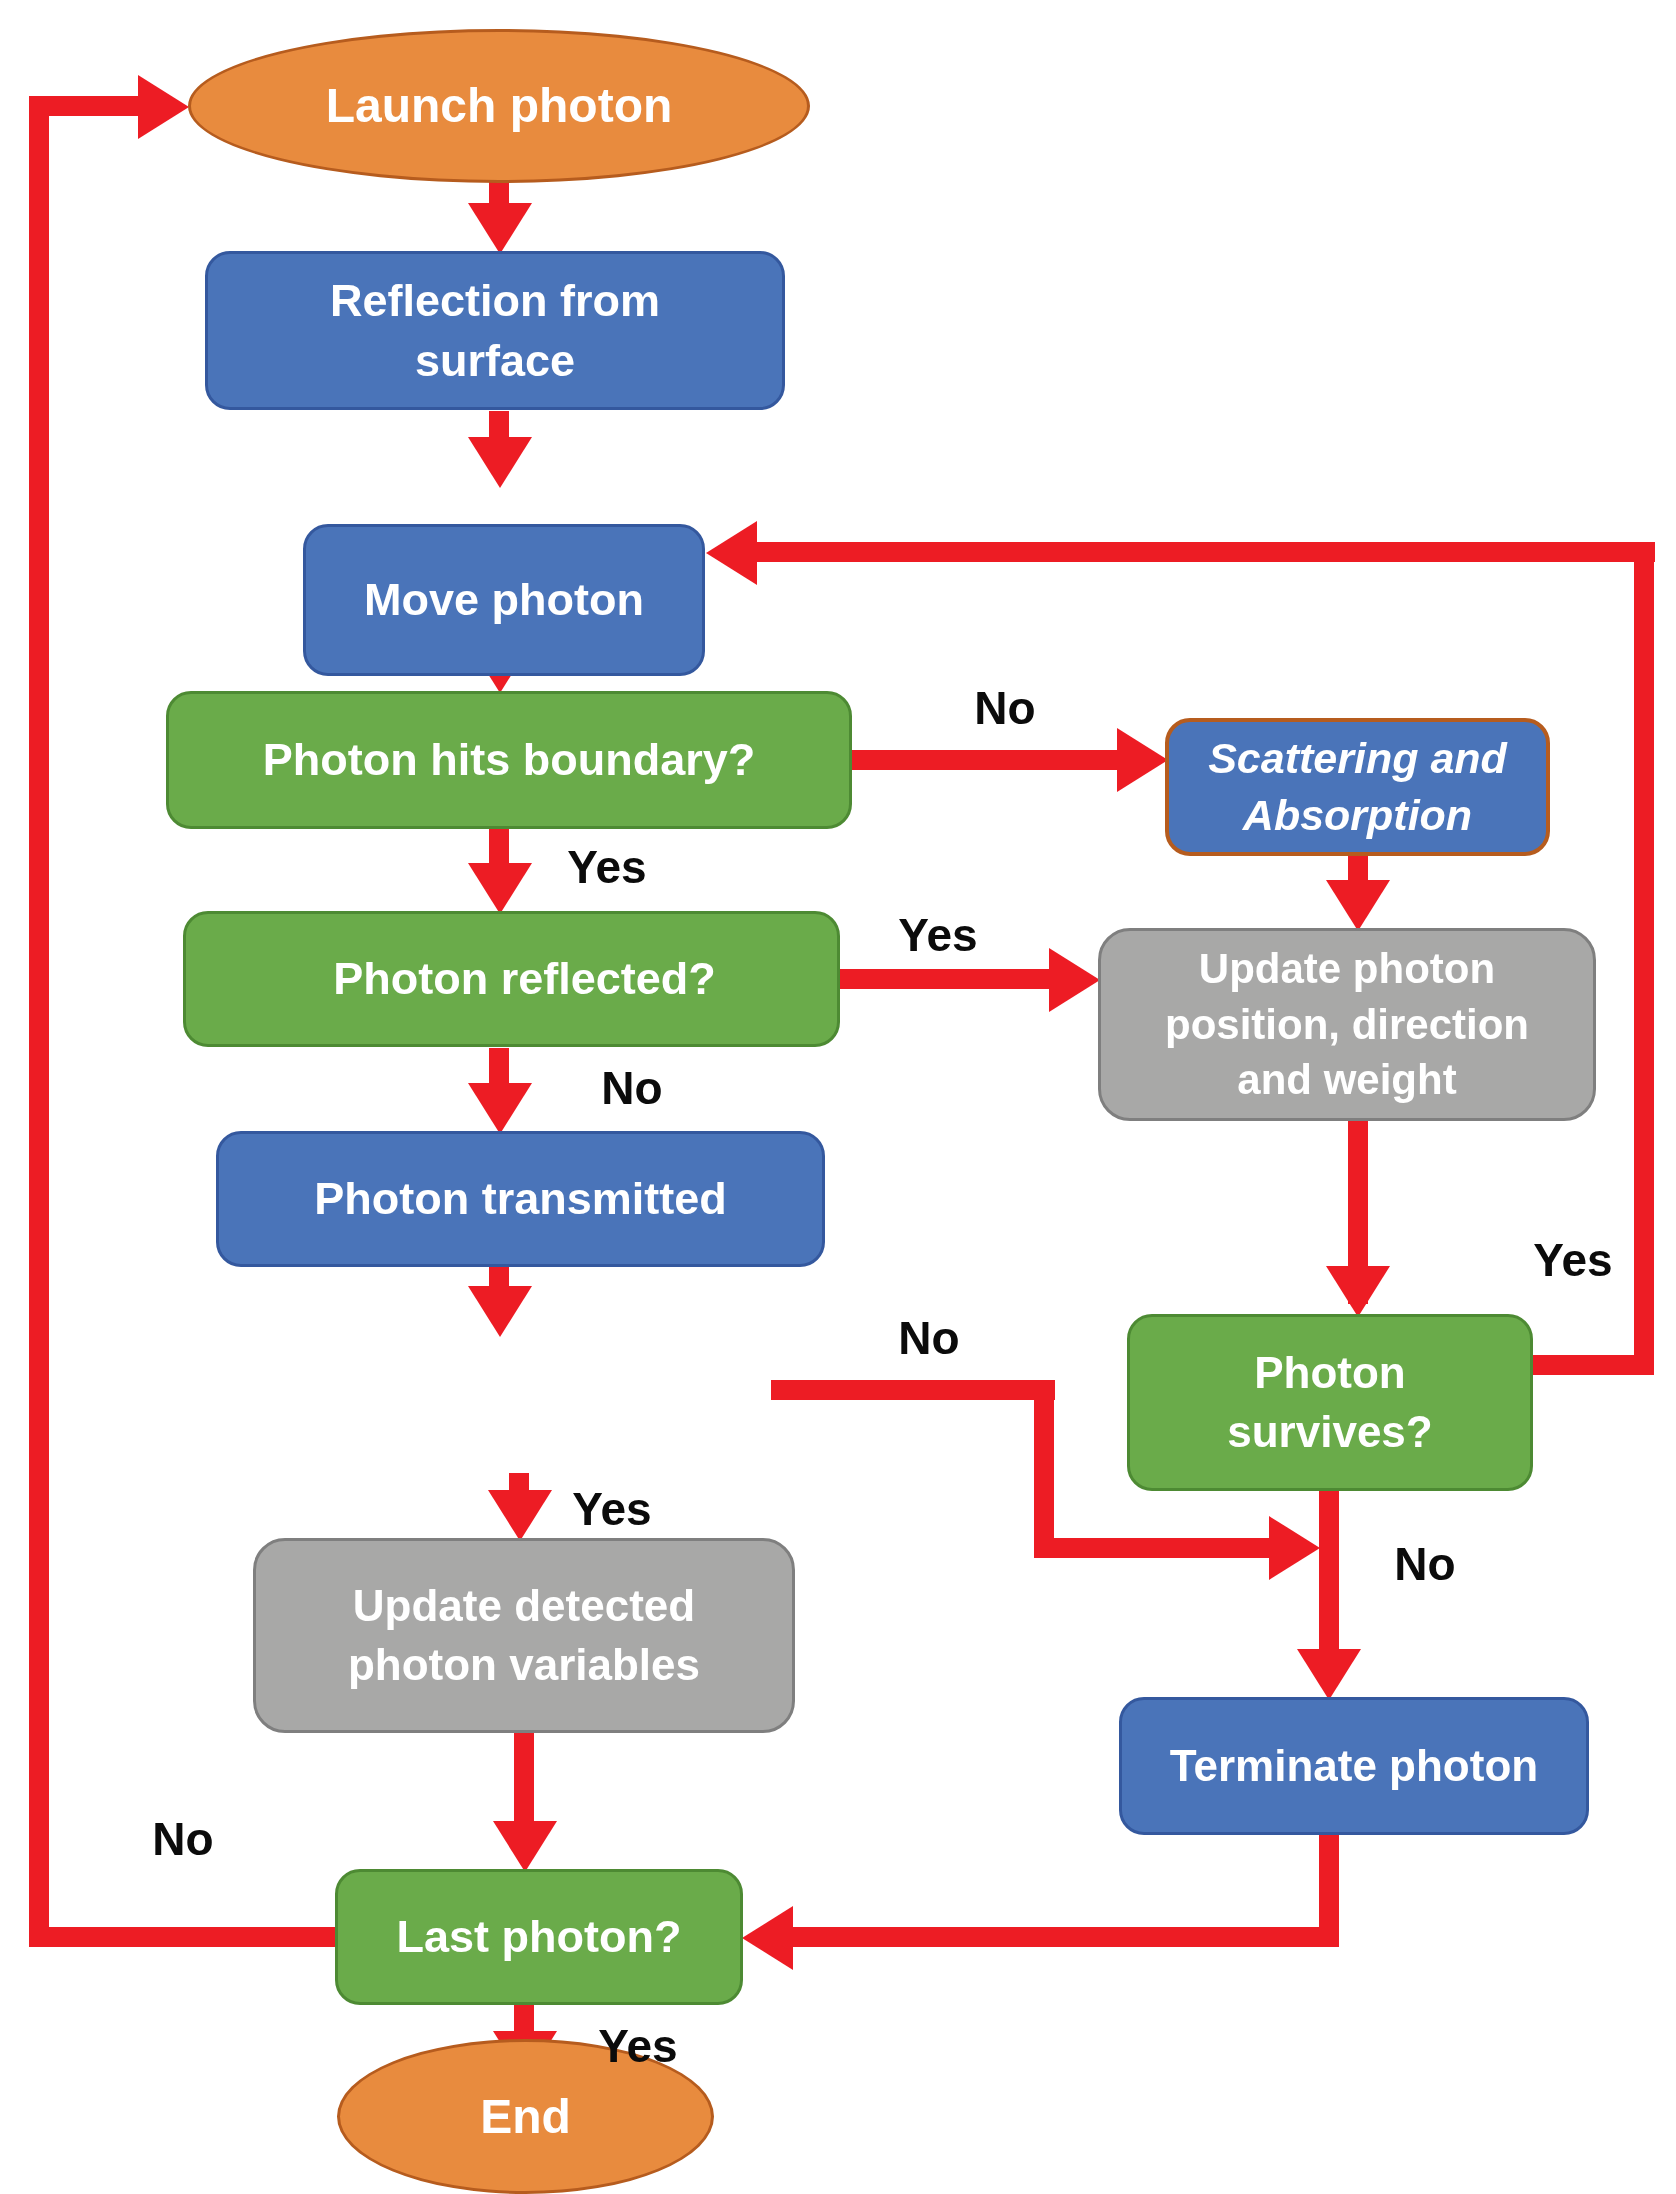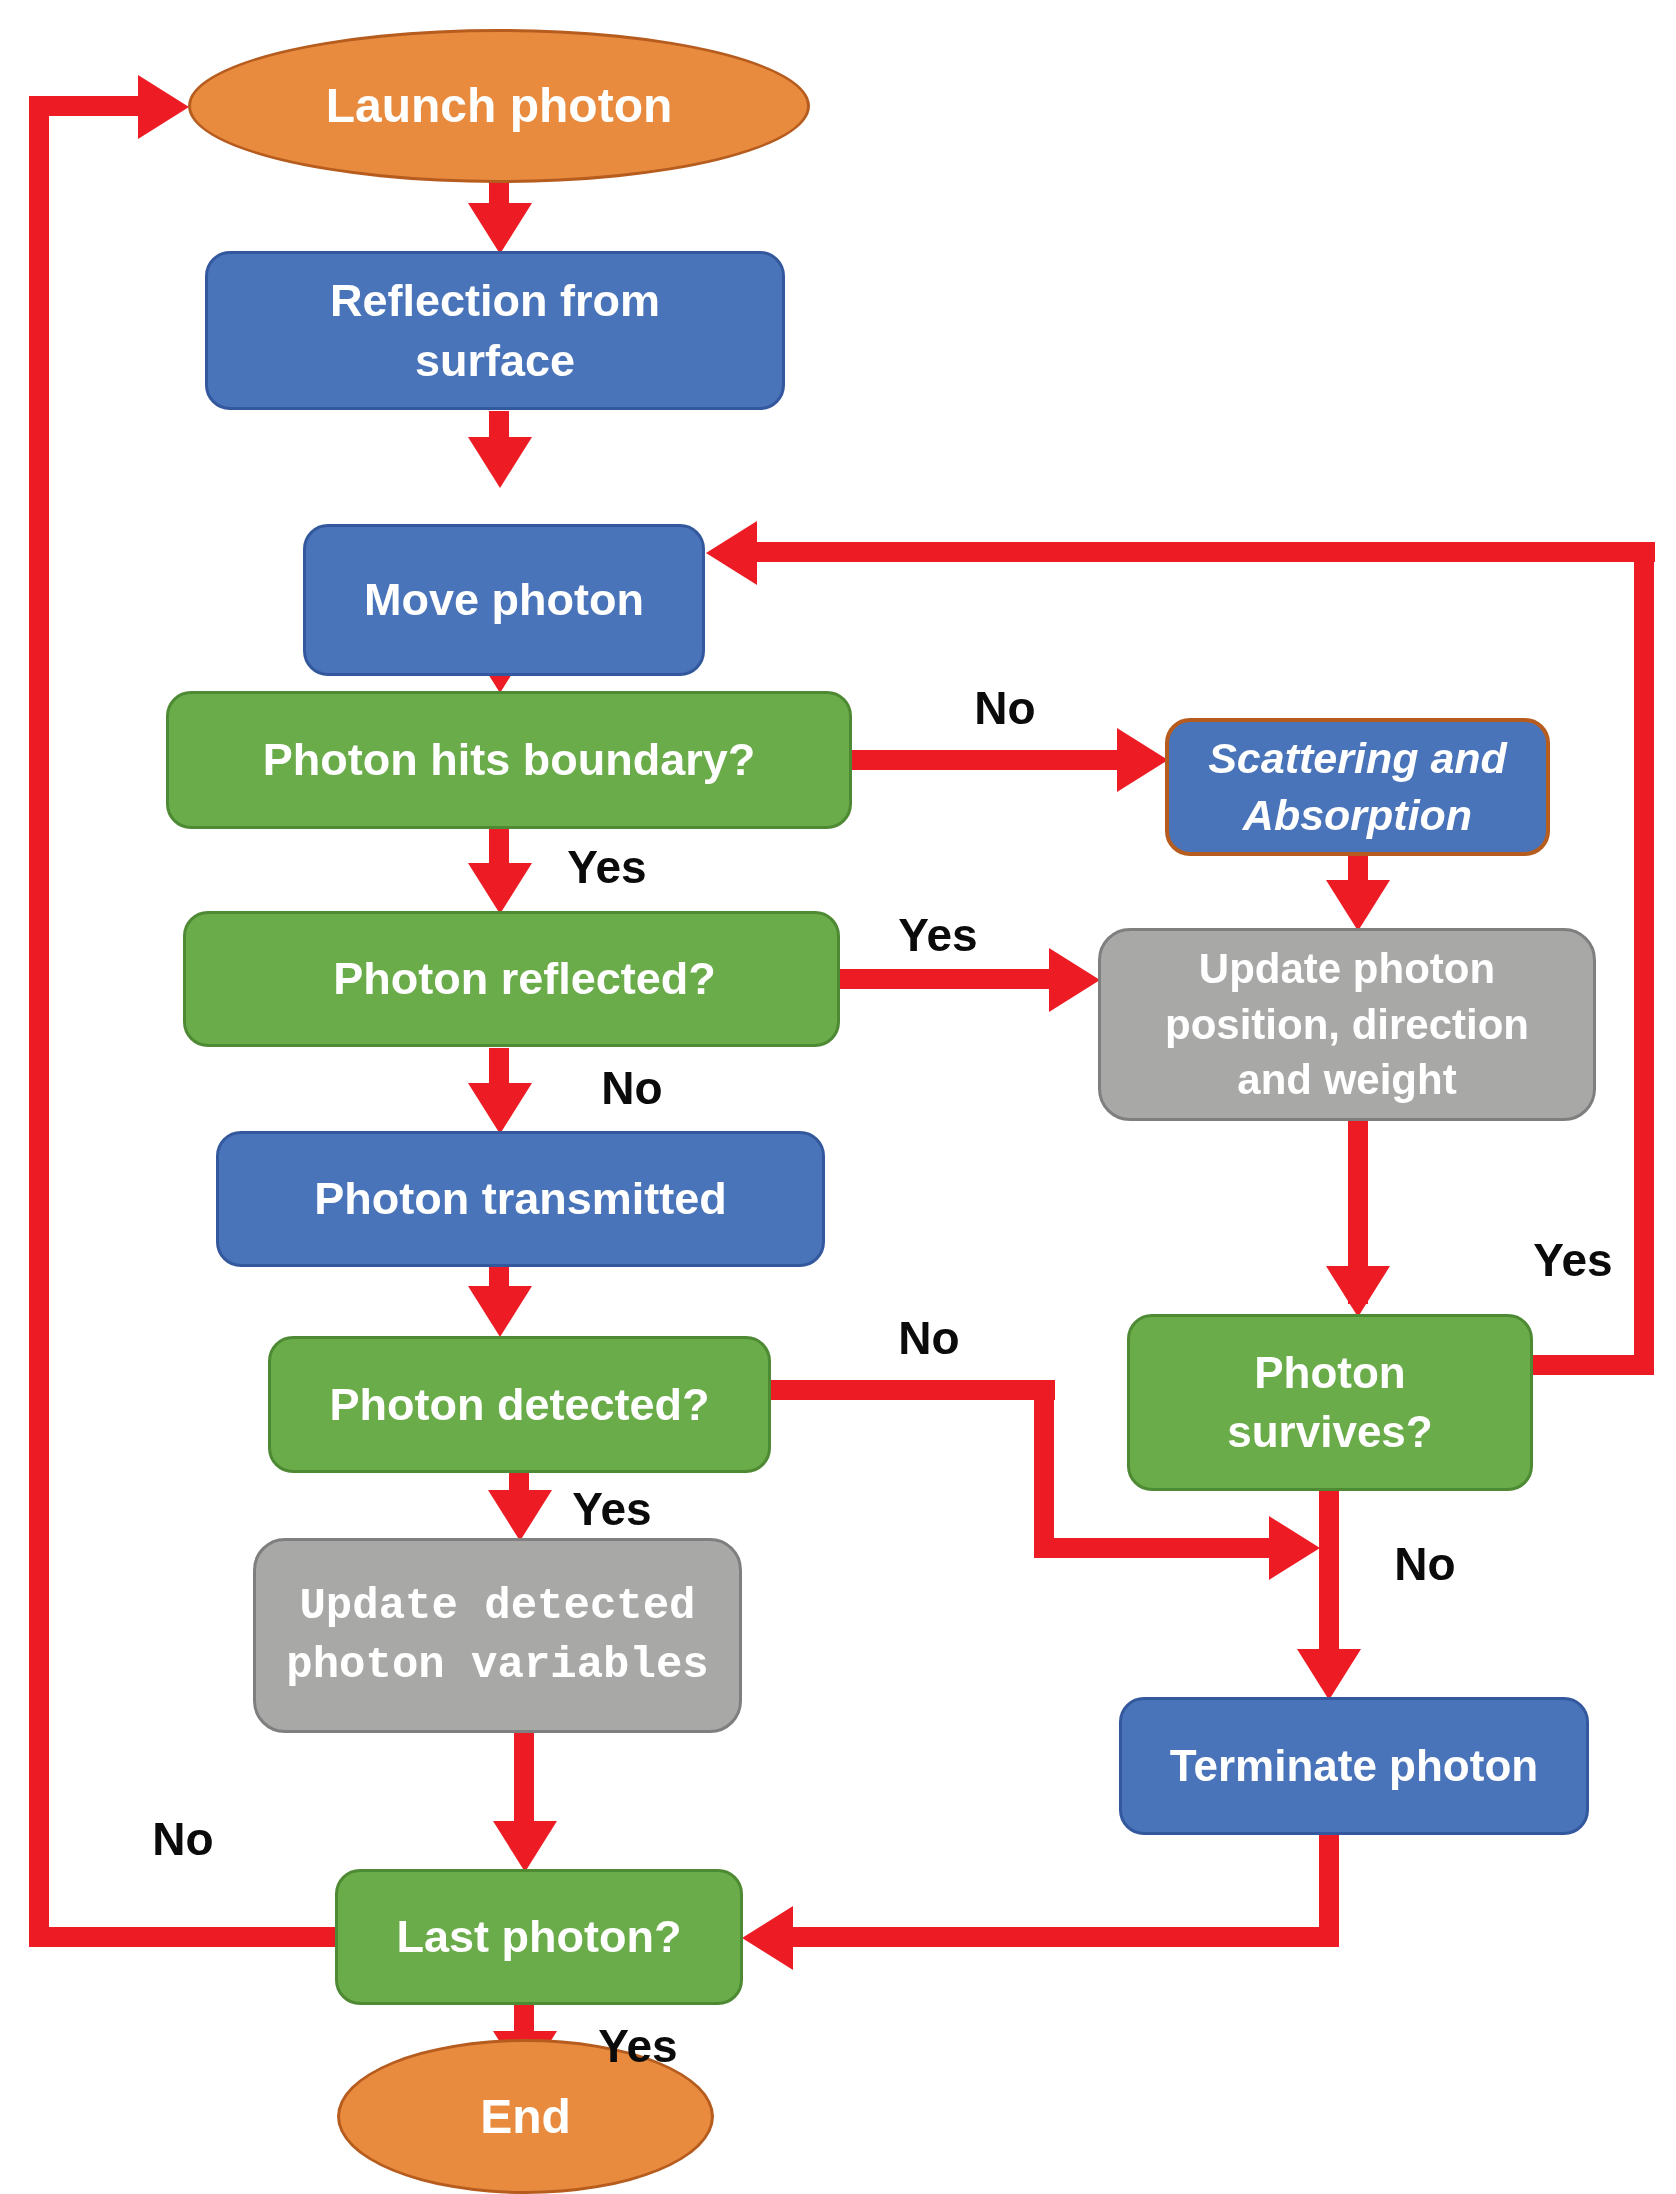--- a/index.html
+++ b/index.html
@@ -114,26 +114,25 @@
 Absorption</div>
 
   <div class="node green" style="left:183px; top:911px; width:657px; height:136px;padding-left:26px;">Photon reflected?</div>
 
   <div class="node grayb f66" style="left:1098px; top:928px; width:498px; height:193px;">Update photon
 position, direction
 and weight</div>
 
   <div class="node blue" style="left:216px; top:1131px; width:609px; height:136px;">Photon transmitted</div>
 
-  <div class="node green" style="left:268px; top:1336px; width:503px; height:137px;">Photon detected?</div>
 
   <div class="node green f70" style="left:1127px; top:1314px; width:406px; height:177px;">Photon
 survives?</div>
 
-  <div class="node grayb f70" style="left:253px; top:1538px; width:489px; height:195px;font-family:Liberation Mono, monospace;">Update detected
+  <div class="node grayb f70" style="left:253px; top:1538px; width:542px; height:195px;">Update detected
 photon variables</div>
 
   <div class="node blue f70" style="left:1119px; top:1697px; width:470px; height:138px;">Terminate photon</div>
 
   <div class="node green" style="left:335px; top:1869px; width:408px; height:136px;">Last photon?</div>
 
   <div class="node ellipse f76" style="left:337px; top:2039px; width:377px; height:155px;">End</div>
 
   <div class="lbl" style="left:1005px; top:708px;">No</div>
   <div class="lbl" style="left:607px; top:867px;">Yes</div>

